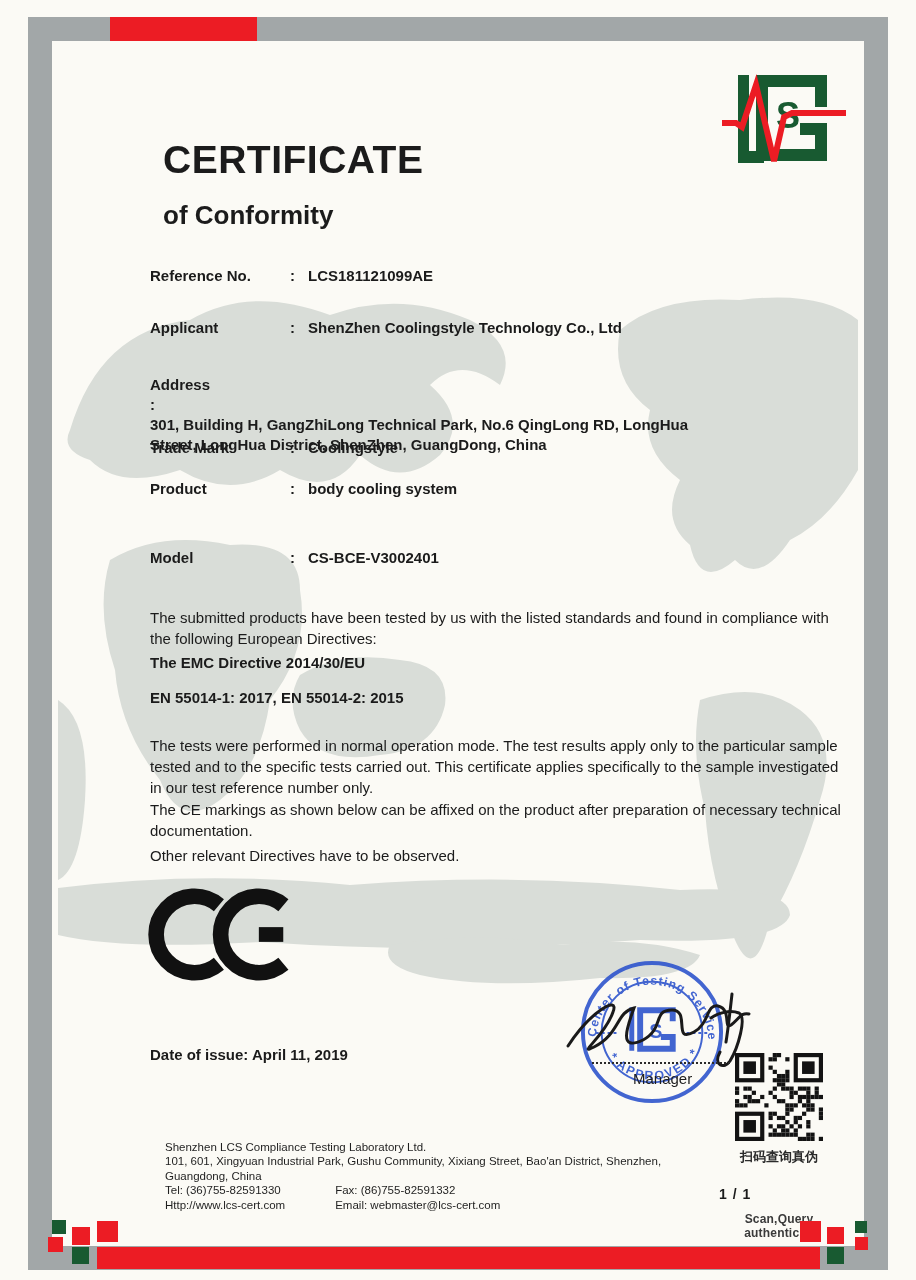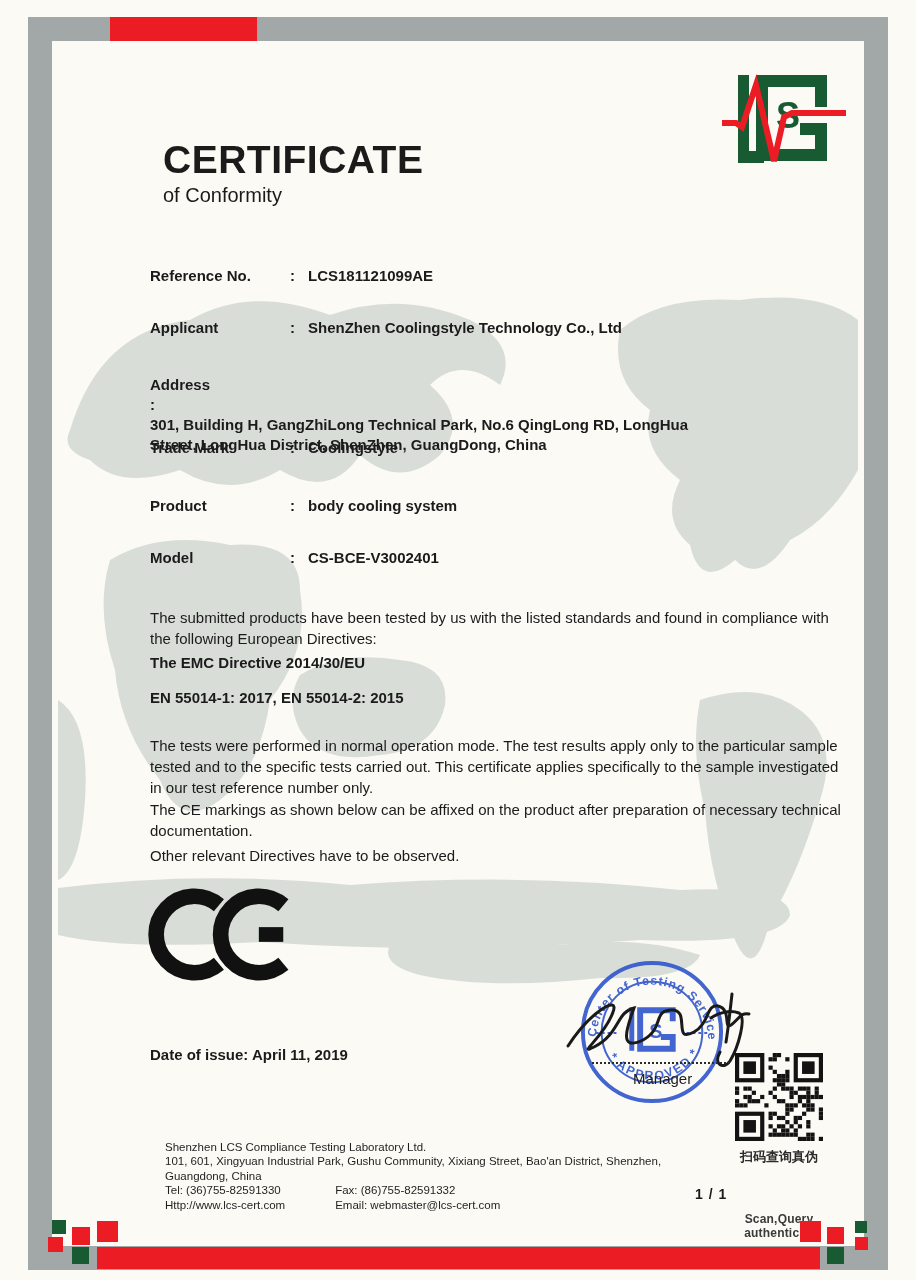--- a/index.html
+++ b/index.html
@@ -15,36 +15,36 @@
   }
   .accent{position:absolute;}
   .red{background:#ec1c24;}
   .green{background:#185a31;}
   
   .map{position:absolute; left:0; top:0; z-index:1; pointer-events:none;}
   
   .layer{position:absolute; left:0; top:0; width:916px; height:1280px; z-index:2;}
   .abs{position:absolute;}
   .title{font-size:39px; font-weight:bold; letter-spacing:.5px;}
-  .subtitle{font-size:20px; font-weight:normal; margin-top:2px;}
+  .subtitle{font-size:26px; font-weight:bold; margin-top:18px;}
   .frow{display:flex; font-size:15px; font-weight:bold; line-height:20px;}
   .frow .lbl{width:140px; flex:none;}
   .frow .sep{width:18px; flex:none;}
   .frow .val{width:540px;}
   .para{font-size:15px; line-height:21px; width:694px;}
   .bold{font-weight:bold;}
   .datebold{font-size:15px; font-weight:bold;}
   .manager{font-size:15px; color:#1d1d1d;}
   .dotline{border-bottom:2.5px dotted #2a2a2a; width:138px; height:0;}
   .qrblock{width:134px; text-align:center;}
   .qrcap-cn{font-size:13px; font-weight:bold; margin-top:3px; color:#2b2b2b;}
   .qrcap-en{font-size:12px; font-weight:bold; color:#3a3a3a; letter-spacing:.2px;margin-top:46px;}
   .footer{font-size:11.5px; line-height:14.4px; color:#1f1f1f;}
   .footer .col1{display:inline-block; width:167px;}
-  .pagenum{font-size:14px; font-weight:bold; letter-spacing:1px;}
+  .pagenum{font-size:14px; font-weight:bold; letter-spacing:1px;margin-left:24px;}
 </style>
 </head>
 <body>
 
 <div class="cert">
 
   <div class="frame"></div>
 
   <svg class="map" width="916" height="1280" viewBox="0 0 916 1280">
     <g fill="#d9ddd8">
@@ -87,21 +87,21 @@
     <div class="frow abs" style="left:150px; top:375px;flex-direction:column;">
       <span class="lbl">Address</span>
       <span class="sep">:</span>
       <span class="val">301, Building H, GangZhiLong Technical Park, No.6 QingLong RD, LongHua Street, LongHua District, ShenZhen, GuangDong, China</span>
     </div>
     <div class="frow abs" style="left:150px; top:438px;">
       <span class="lbl">Trade Mark</span>
       <span class="sep">:</span>
       <span class="val">Coolingstyle</span>
     </div>
-    <div class="frow abs" style="left:150px; top:496px;">
+    <div class="frow abs" style="left:150px; top:479px;">
       <span class="lbl">Product</span>
       <span class="sep">:</span>
       <span class="val">body cooling system</span>
     </div>
     <div class="frow abs" style="left:150px; top:548px;">
       <span class="lbl">Model</span>
       <span class="sep">:</span>
       <span class="val">CS-BCE-V3002401</span>
     </div>
 

